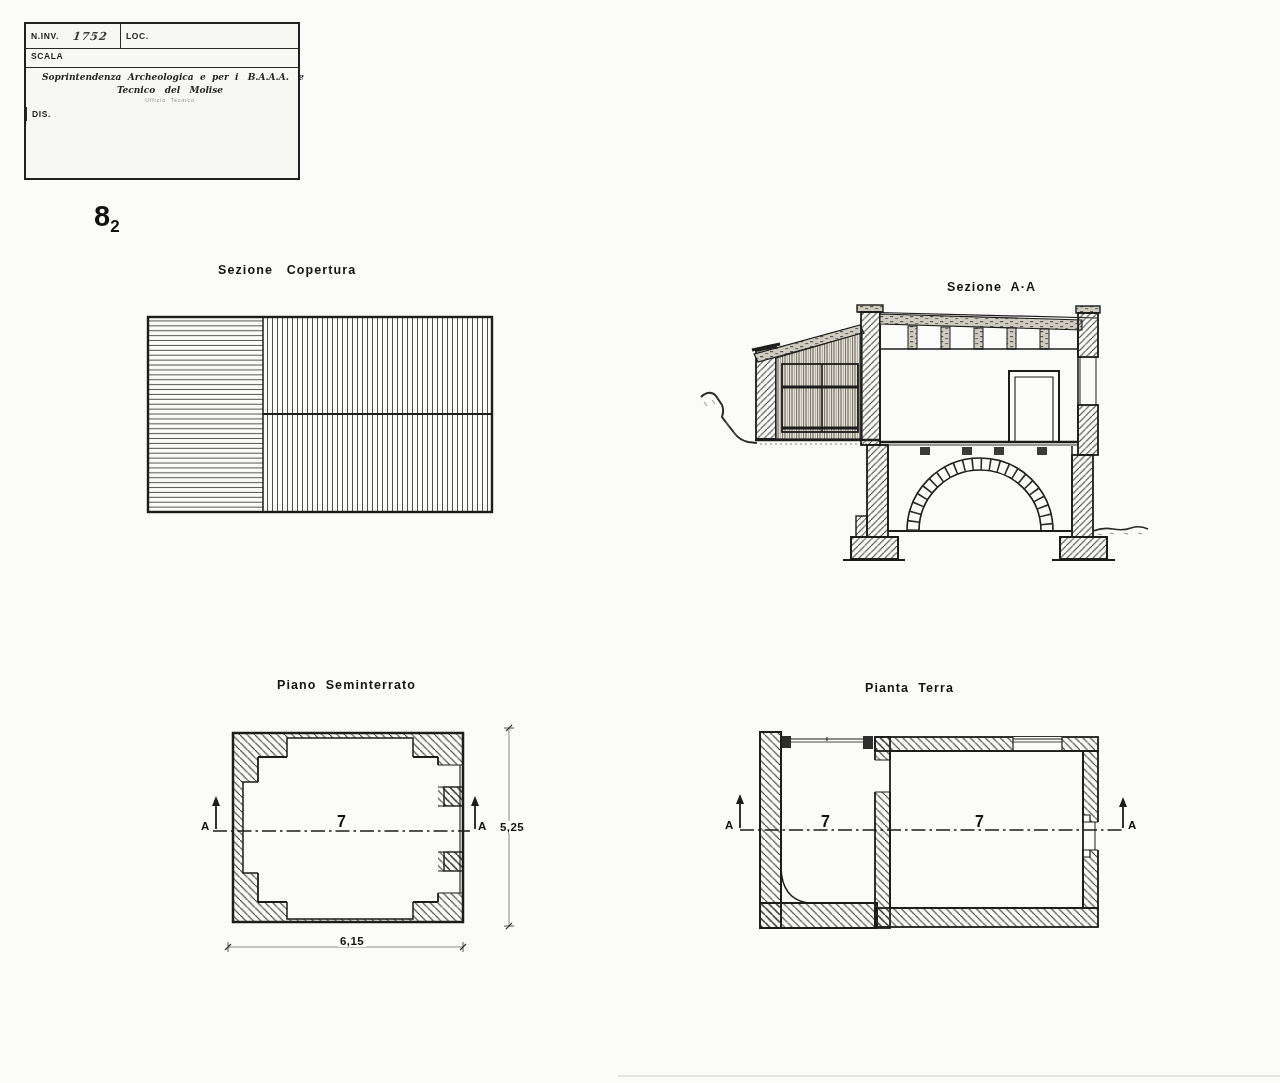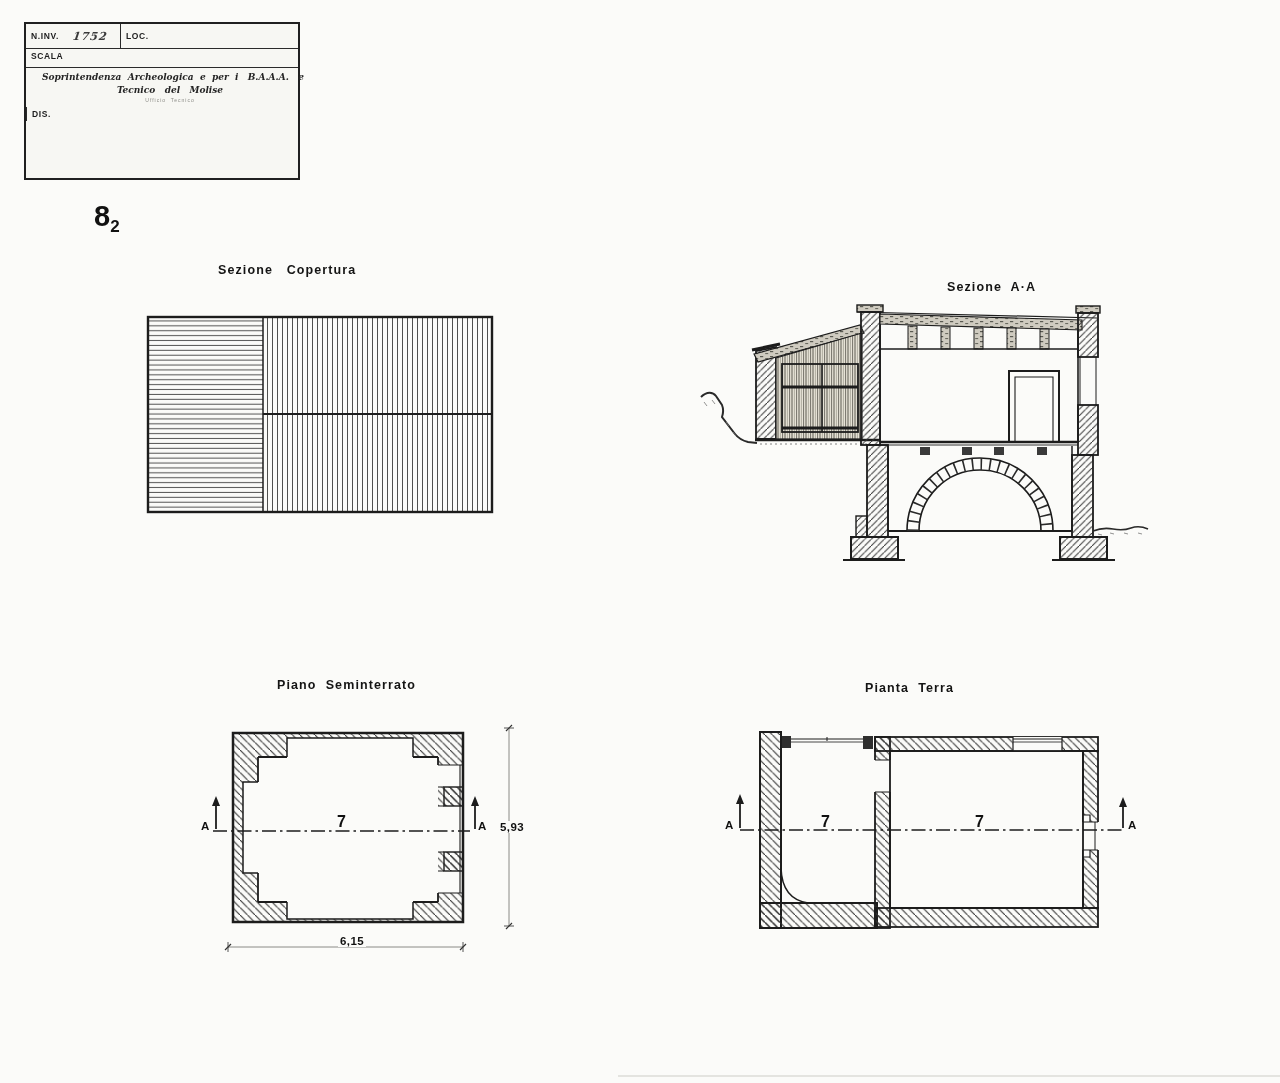--- a/index.html
+++ b/index.html
@@ -270,21 +270,21 @@
   </div>
 
   <div class="dtitle" style="left:218px;top:263px;">Sezione   Copertura</div>
   <div class="dtitle" style="left:901px;top:280px;margin-left:46px;">Sezione  A·A</div>
   <div class="dtitle" style="left:277px;top:662px;margin-top:16px;">Piano  Seminterrato</div>
   <div class="dtitle" style="left:865px;top:681px;">Pianta  Terra</div>
 
   <div class="marker" style="left:201px;top:820px;">A</div>
   <div class="marker" style="left:478px;top:820px;">A</div>
   <div class="room" style="left:337px;top:813px;">7</div>
-  <div class="dim" style="left:498px;top:821px;">5,93</div>
+  <div class="dim" style="left:498px;top:821px;">5,25</div>
   <div class="dim" style="left:338px;top:935px;">6,15</div>
 
   <div class="marker" style="left:725px;top:819px;">A</div>
   <div class="marker" style="left:1128px;top:819px;">A</div>
   <div class="room" style="left:821px;top:813px;">7</div>
   <div class="room" style="left:975px;top:813px;">7</div>
 
 </div>
 
 </body></html>

